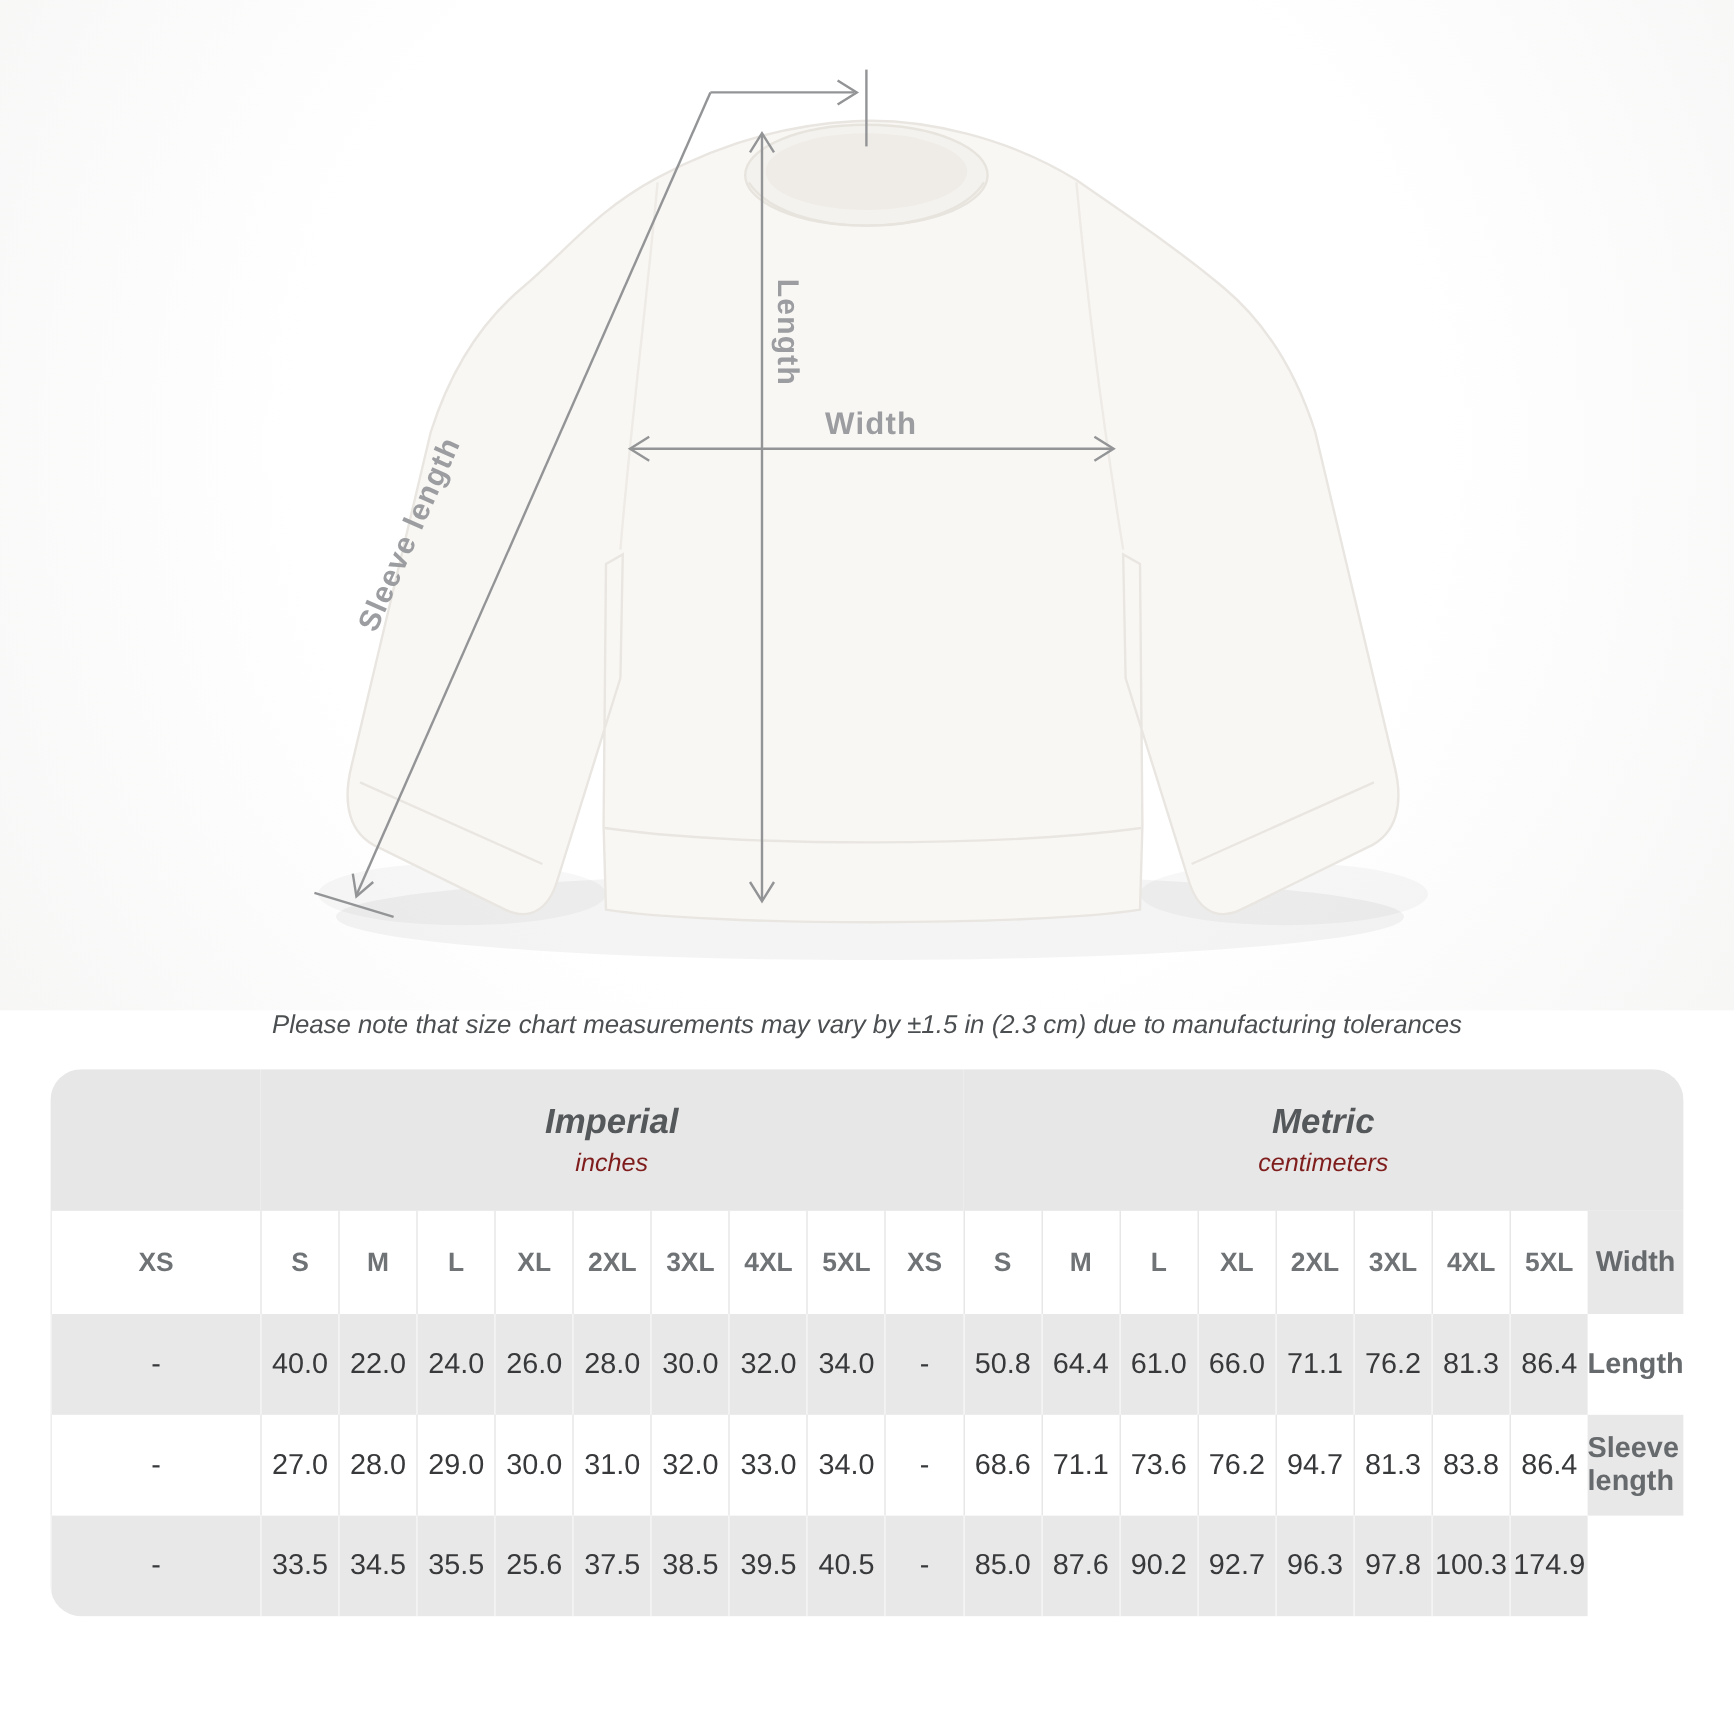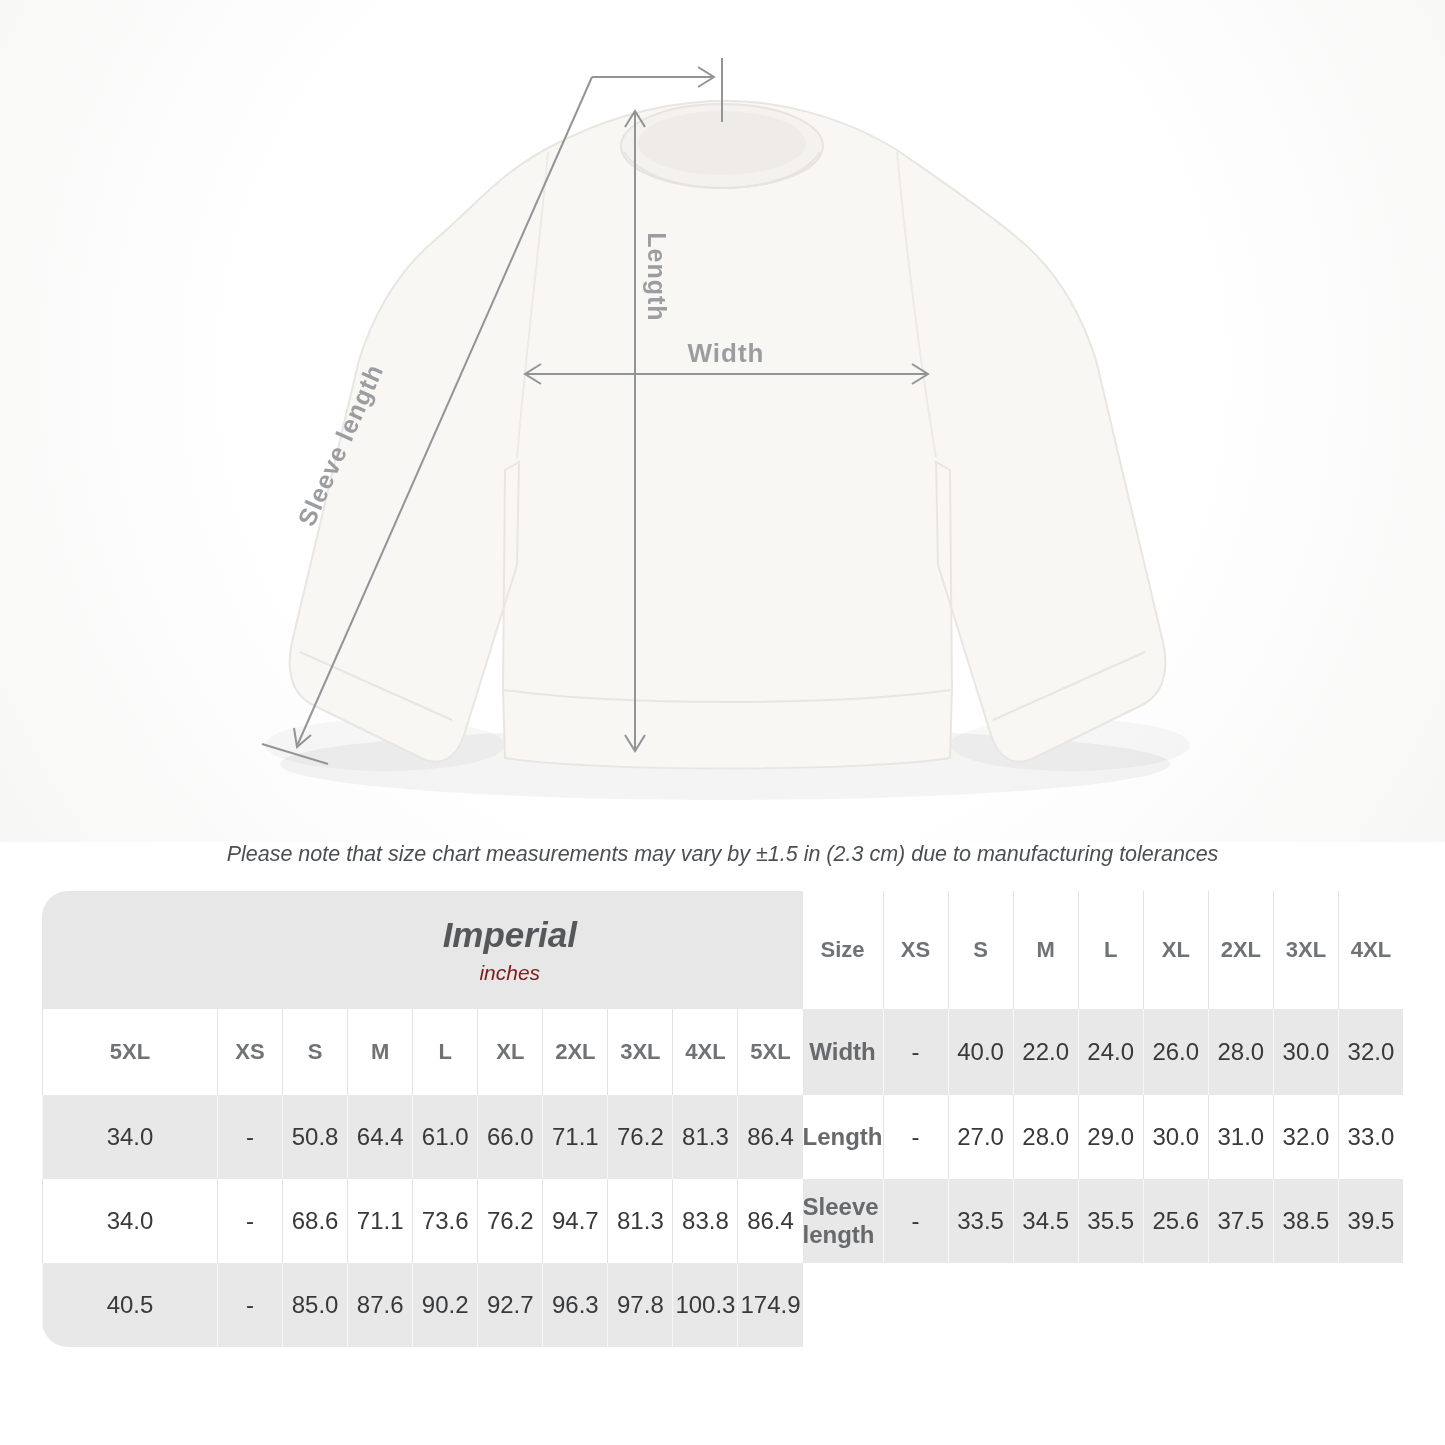--- a/index.html
+++ b/index.html
@@ -28,21 +28,21 @@
     width:1361px;margin:0 auto;
     display:grid;
     grid-template-columns:175px repeat(18,1fr);
     grid-template-rows:118px 86px 84px 84px 84px;
     border-radius:26px;overflow:hidden;
   }
   .band{background:#e8e7e7;display:flex;flex-direction:column;align-items:center;justify-content:center;}
   .band-spacer{grid-column:1;}
   .band-imperial{grid-column:2 / span 9;}
   .band-metric{grid-column:11 / span 9;}
-  .band-name{font-size:35px;font-weight:700;font-style:italic;color:#55585a;}
+  .band-name{font-size:29px;font-weight:700;font-style:italic;color:#55585a;}
   .band-unit{font-size:21px;font-style:italic;color:#7f1d1d;margin-top:6px;}
 
   .c{display:flex;align-items:center;justify-content:center;}
   .c.sep{border-left:1px solid #e2e2e2;}
   .g{background:#e9e8e8;}
   .g.sep{border-left:1px solid #f7f7f7;}
   .hdr{font-size:22px;font-weight:700;color:#6f7376;}
   .rowlbl{font-size:24px;font-weight:700;color:#666a6d;}
   .num{font-size:24px;color:#37393b;}
 </style>
@@ -129,22 +129,25 @@
 
   <div class="note">Please note that size chart measurements may vary by ±1.5 in (2.3 cm) due to manufacturing tolerances</div>
 
   <div class="size-table">
 
     <div class="band band-spacer"></div>
     <div class="band band-imperial">
       <div class="band-name">Imperial</div>
       <div class="band-unit">inches</div>
     </div>
-
-    <div class="c hdr">Size</div>
+    <div class="band band-metric">
+      <div class="band-name">Metric</div>
+      <div class="band-unit">centimeters</div>
+    </div>
+
     <div class="c hdr sep">XS</div>
     <div class="c hdr sep">S</div>
     <div class="c hdr sep">M</div>
     <div class="c hdr sep">L</div>
     <div class="c hdr sep">XL</div>
     <div class="c hdr sep">2XL</div>
     <div class="c hdr sep">3XL</div>
     <div class="c hdr sep">4XL</div>
     <div class="c hdr sep">5XL</div>
     <div class="c hdr sep">XS</div>

